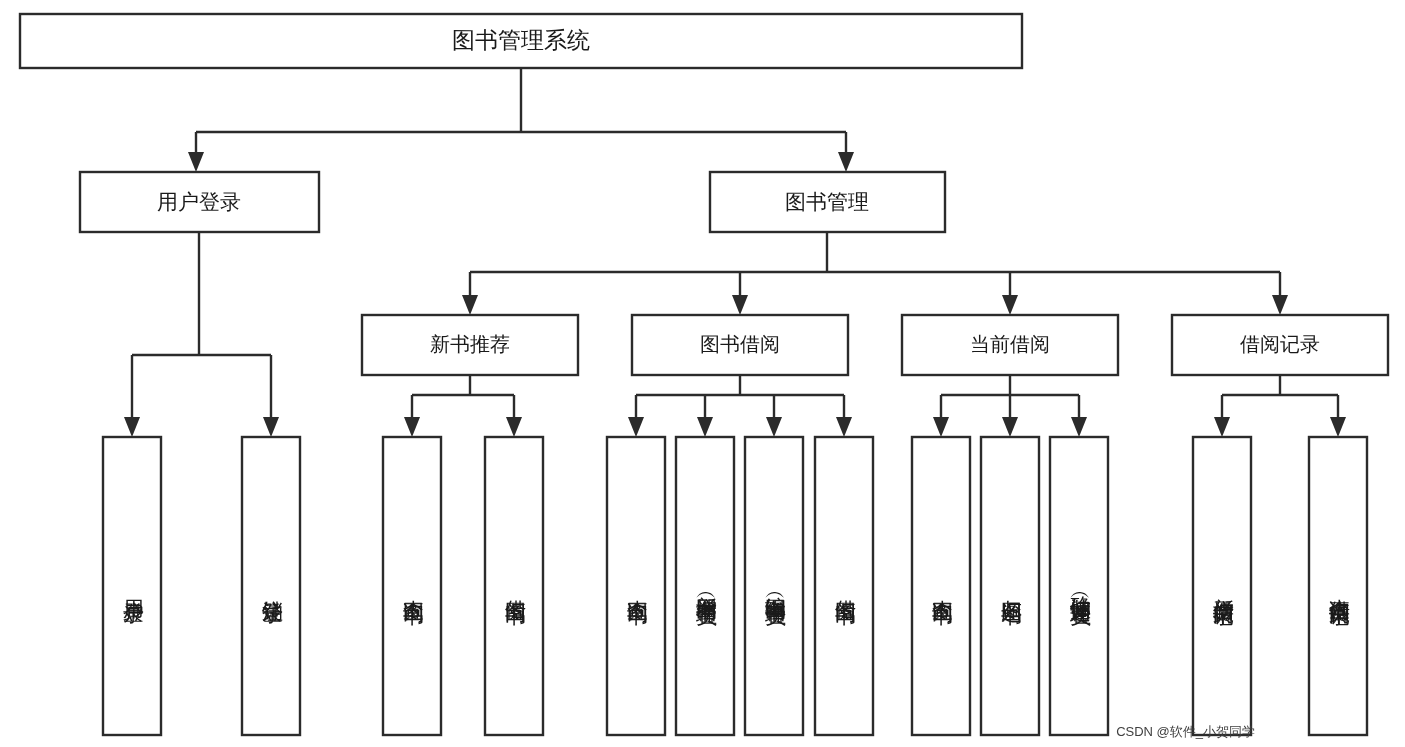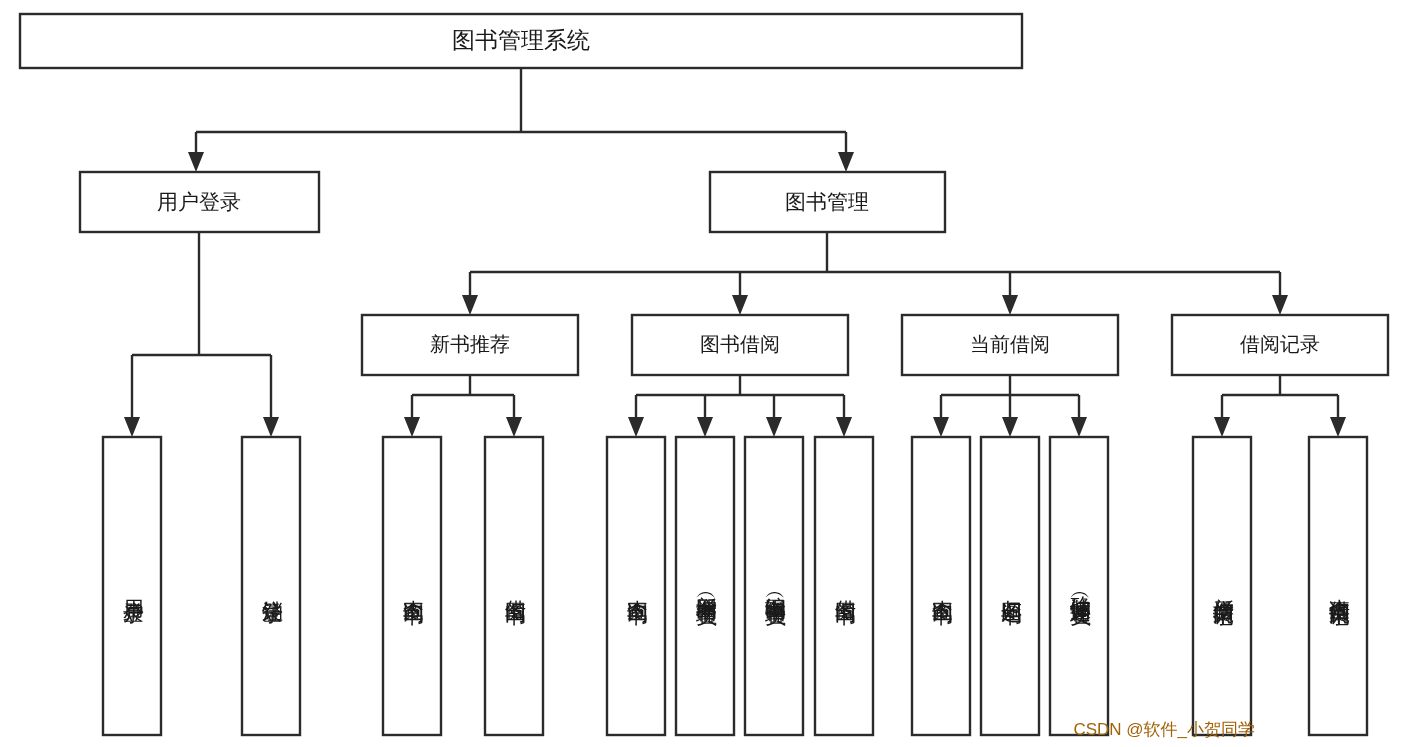--- a/index.html
+++ b/index.html
@@ -46,22 +46,22 @@
     stroke-width: 2.4;
     fill: none;
     stroke-linecap: butt;
   }
   .arrow-head { fill: #2b2b2b; stroke: none; }
   .watermark {
     position: absolute;
     right: 14px;
     bottom: 6px;
     font-family: "Liberation Sans", "DejaVu Sans", sans-serif;
-    font-size: 17px;
-    color: #a16207;
+    font-size: 13px;
+    color: #404040;
     white-space: nowrap;
     pointer-events: none;
   }
 </style>
 </head>
 <body>
 
 <div id="diagram-root">
   <svg width="1405" height="747" viewBox="0 0 1405 747" xmlns="http://www.w3.org/2000/svg">
 

